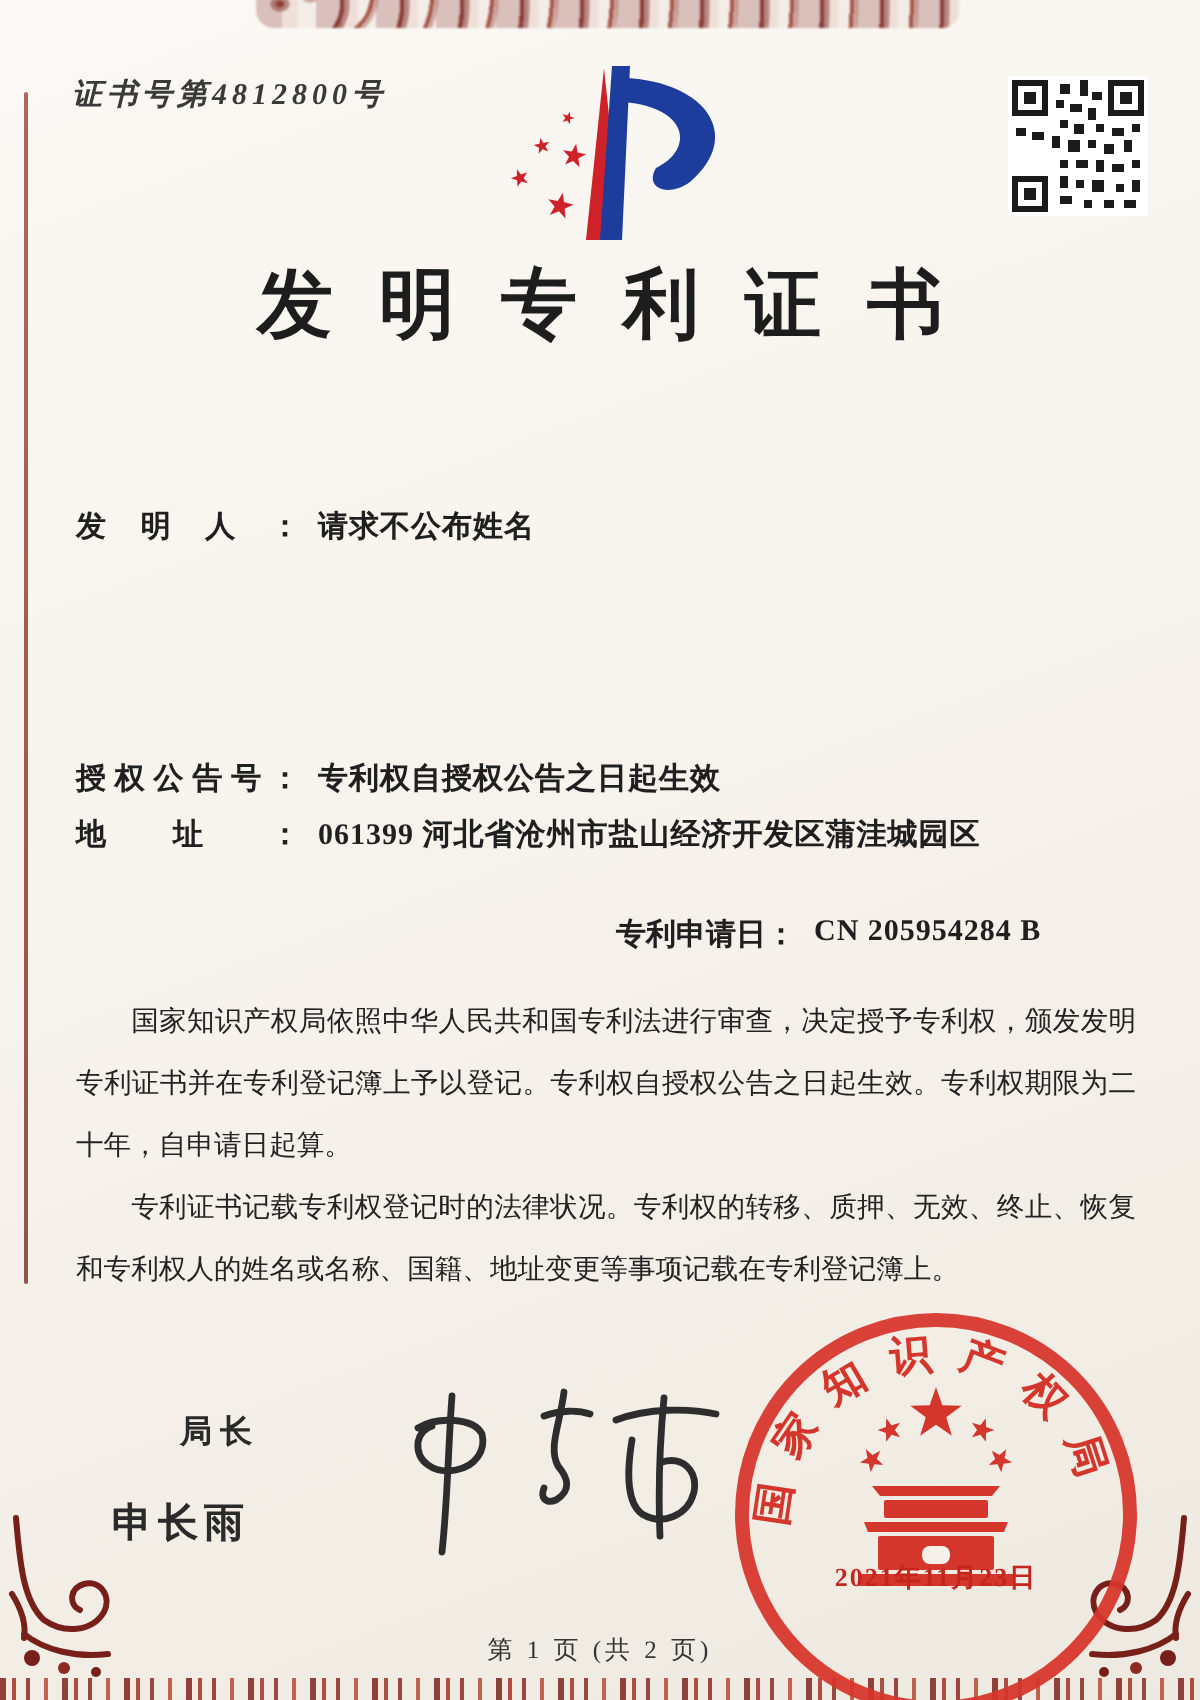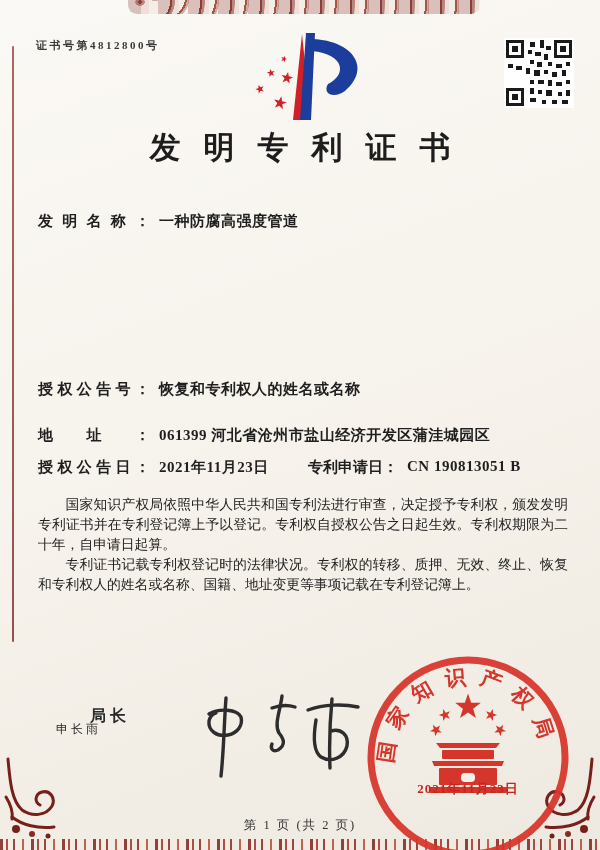--- a/index.html
+++ b/index.html
@@ -18,40 +18,40 @@
     filter:blur(.4px);border-radius:0 0 9px 9px;
   }
   .left-line{position:absolute;left:12px;top:46px;width:2px;height:596px;
     background:linear-gradient(#9b342a,#6f1f18);opacity:.75;border-radius:2px;}
   .bottom-band{position:absolute;left:0;bottom:0;width:100%;height:11px;opacity:.85;
     background:repeating-linear-gradient(90deg,#7d241e 0 3px,rgba(255,255,255,0) 3px 6px,#a33226 6px 8px,rgba(255,255,255,0) 8px 13px,#8a2a22 13px 15px,rgba(255,255,255,0) 15px 22px,#b84a33 22px 24px,rgba(255,255,255,0) 24px 31px);}
   .corner{position:absolute;bottom:7px;width:62px;height:86px;}
   .corner.left{left:1px;}
   .corner.right{right:1px;transform:scaleX(-1);}
 
-  .cert-no{position:absolute;left:36px;top:38px;font-size:11px;letter-spacing:2.5px;color:#3a3a3a;font-weight:600;}
+  .cert-no{position:absolute;left:36px;top:38px;font-size:15px;letter-spacing:2.5px;color:#3a3a3a;font-weight:600;font-style:italic;}
   .logo{position:absolute;left:233px;top:30px;width:158px;height:98px;}
   .qr{position:absolute;left:504px;top:38px;width:70px;height:70px;}
 
   .title{position:absolute;left:0;top:127px;width:100%;text-align:center;
-    font-size:31px;font-weight:bold;letter-spacing:23px;text-indent:23px;color:#1d1d1d;}
+    font-size:38px;font-weight:bold;letter-spacing:23px;text-indent:23px;color:#1d1d1d;}
 
   .field-row{position:absolute;left:38px;font-size:15px;font-weight:bold;color:#1f1f1f;white-space:nowrap;}
   .field-label{display:inline-block;width:112px;text-align:justify;text-align-last:justify;vertical-align:top;}
   .field-value{margin-left:9px;letter-spacing:.5px;}
   .row-0{top:212px}.row-1{top:254px}.row-2{top:296px}.row-3{top:338px}
-  .row-4{top:380px}.row-5{top:426px}.row-6{top:458px}
+  .row-4{top:380px}.row-5{top:408px}.row-6{top:458px}
   .grant-no{position:absolute;left:308px;top:458px;font-size:15px;font-weight:bold;color:#1f1f1f;white-space:nowrap;}
   .grant-no .field-label{width:auto;text-align-last:auto;}
 
-  .paragraphs{position:absolute;left:38px;top:495px;width:530px;font-size:13.8px;line-height:20px;color:#232323;text-align:justify;}
+  .paragraphs{position:absolute;left:38px;top:495px;width:530px;font-size:13.8px;line-height:31px;color:#232323;text-align:justify;}
   .paragraphs p{margin:0;text-indent:2em;}
 
   .sig-title{position:absolute;left:60px;top:706px;font-size:16px;letter-spacing:4px;font-weight:bold;color:#2a2a2a;margin-left:30px;}
-  .sig-name{position:absolute;left:56px;top:721px;font-size:12px;letter-spacing:3px;font-weight:normal;color:#2a2a2a;}
+  .sig-name{position:absolute;left:56px;top:748px;font-size:20px;letter-spacing:3px;font-weight:bold;color:#2a2a2a;}
   .signature-svg{position:absolute;left:182px;top:686px;width:196px;height:102px;}
 
   .seal{position:absolute;left:362px;top:651px;width:212px;height:212px;z-index:5;opacity:.93;}
   .seal-date{position:absolute;left:372px;top:780px;width:192px;text-align:center;
     font-size:13px;font-weight:bold;color:#c4251c;z-index:6;letter-spacing:1px;}
 
   .footer{position:absolute;left:0;top:817px;width:100%;text-align:center;font-size:12.5px;color:#333;letter-spacing:2px;}
 </style>
 </head>
 <body>
@@ -147,34 +147,31 @@
       </g>
     <g fill="#1a1a1a">
         <rect x="8" y="8" width="6" height="6"></rect>
         <rect x="56" y="8" width="6" height="6"></rect>
         <rect x="8" y="56" width="6" height="6"></rect>
       </g>
   </svg>
 
   <div class="title">发明专利证书</div>
 
-  <div class="field-row row-0">
-    <span class="field-label">发明名称：</span><span class="field-value">一种防腐高强度管道</span>
+  <div class="field-row row-1">
+    <span class="field-label">发明人：</span><span class="field-value">请求不公布姓名</span>
   </div>
   <div class="field-row row-4">
-    <span class="field-label">授权公告号：</span><span class="field-value">恢复和专利权人的姓名或名称</span>
+    <span class="field-label">授权公告号：</span><span class="field-value">专利权自授权公告之日起生效</span>
   </div>
   <div class="field-row row-5">
     <span class="field-label">地址：</span><span class="field-value">061399 河北省沧州市盐山经济开发区蒲洼城园区</span>
   </div>
-  <div class="field-row row-6">
-    <span class="field-label">授权公告日：</span><span class="field-value">2021年11月23日</span>
-  </div>
   <div class="grant-no">
-    <span class="field-label">专利申请日：</span><span class="field-value">CN 190813051 B</span>
+    <span class="field-label">专利申请日：</span><span class="field-value">CN 205954284 B</span>
   </div>
 
   <div class="paragraphs">
     <p>国家知识产权局依照中华人民共和国专利法进行审查，决定授予专利权，颁发发明专利证书并在专利登记簿上予以登记。专利权自授权公告之日起生效。专利权期限为二十年，自申请日起算。</p>
     <p>专利证书记载专利权登记时的法律状况。专利权的转移、质押、无效、终止、恢复和专利权人的姓名或名称、国籍、地址变更等事项记载在专利登记簿上。</p>
   </div>
 
   <div class="sig-title">局长</div>
   <div class="sig-name">申长雨</div>
   <svg class="signature-svg" viewBox="0 0 196 102">

